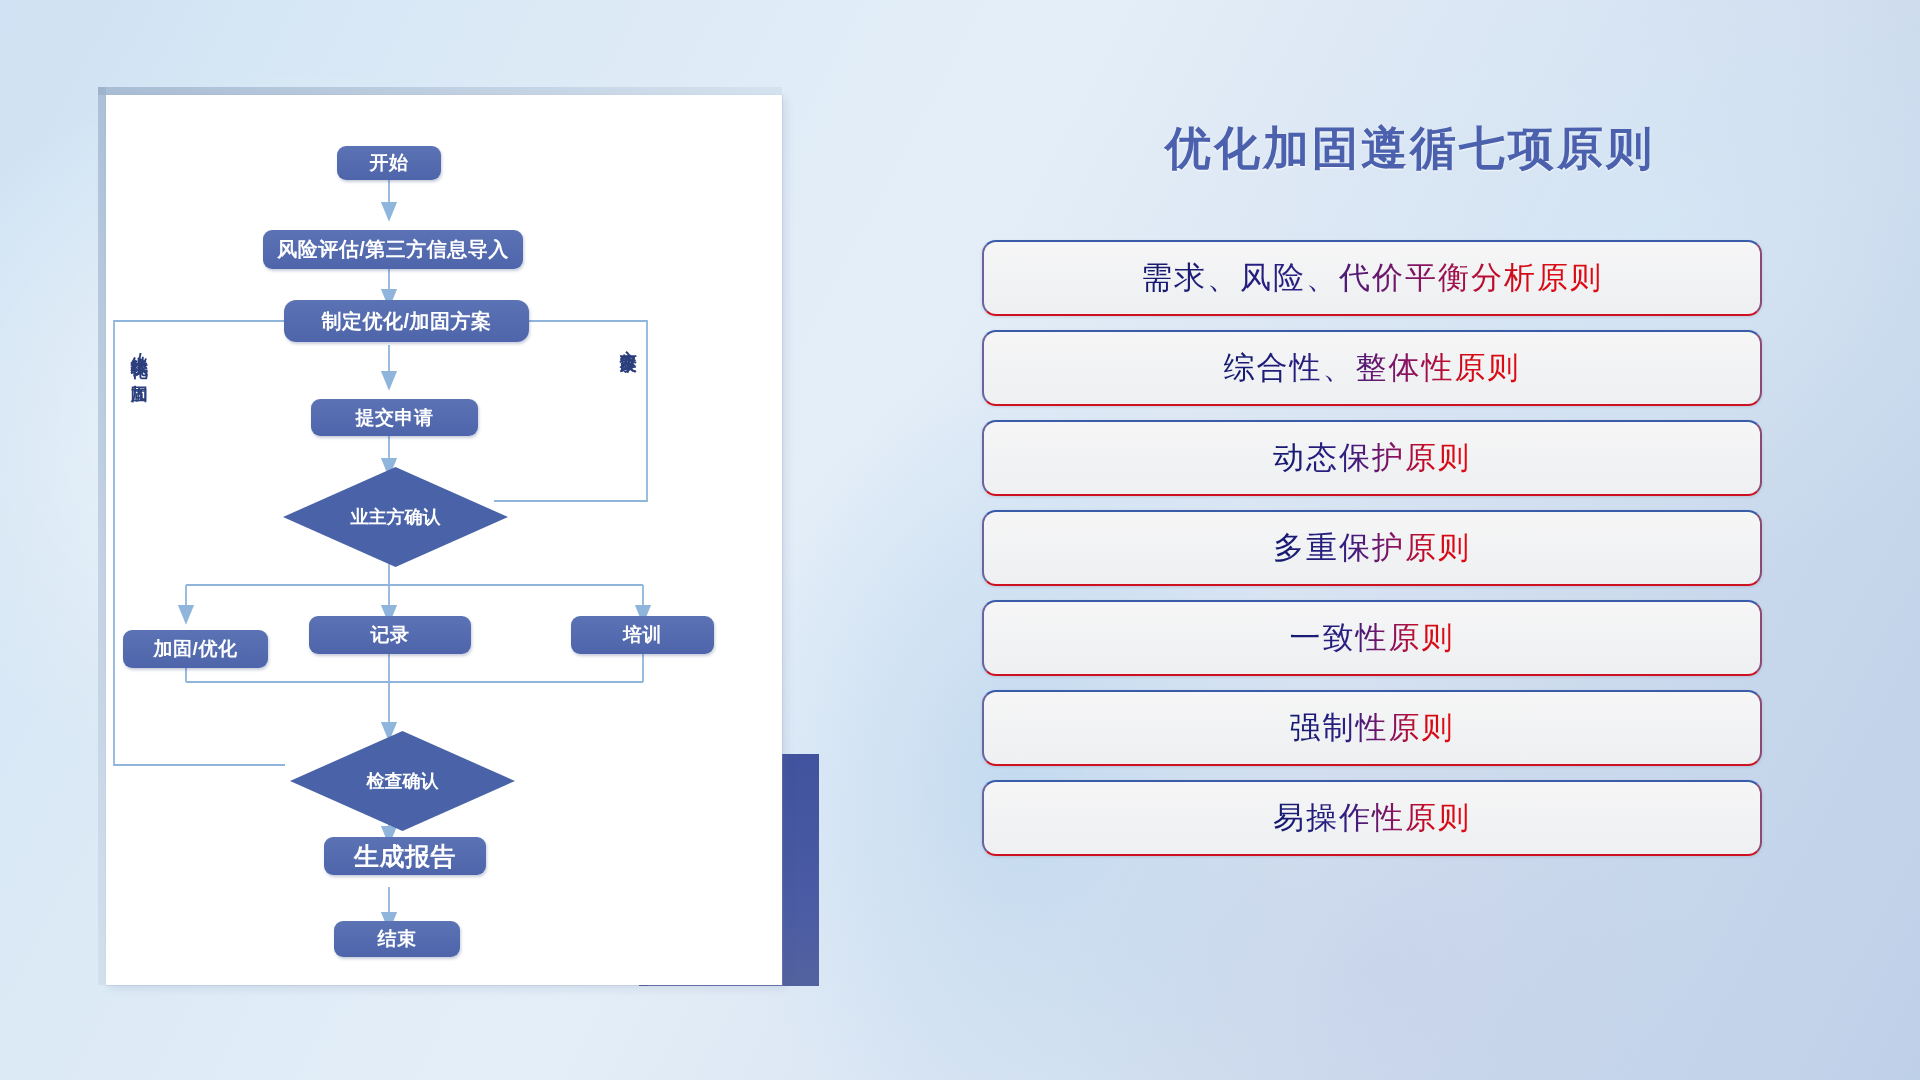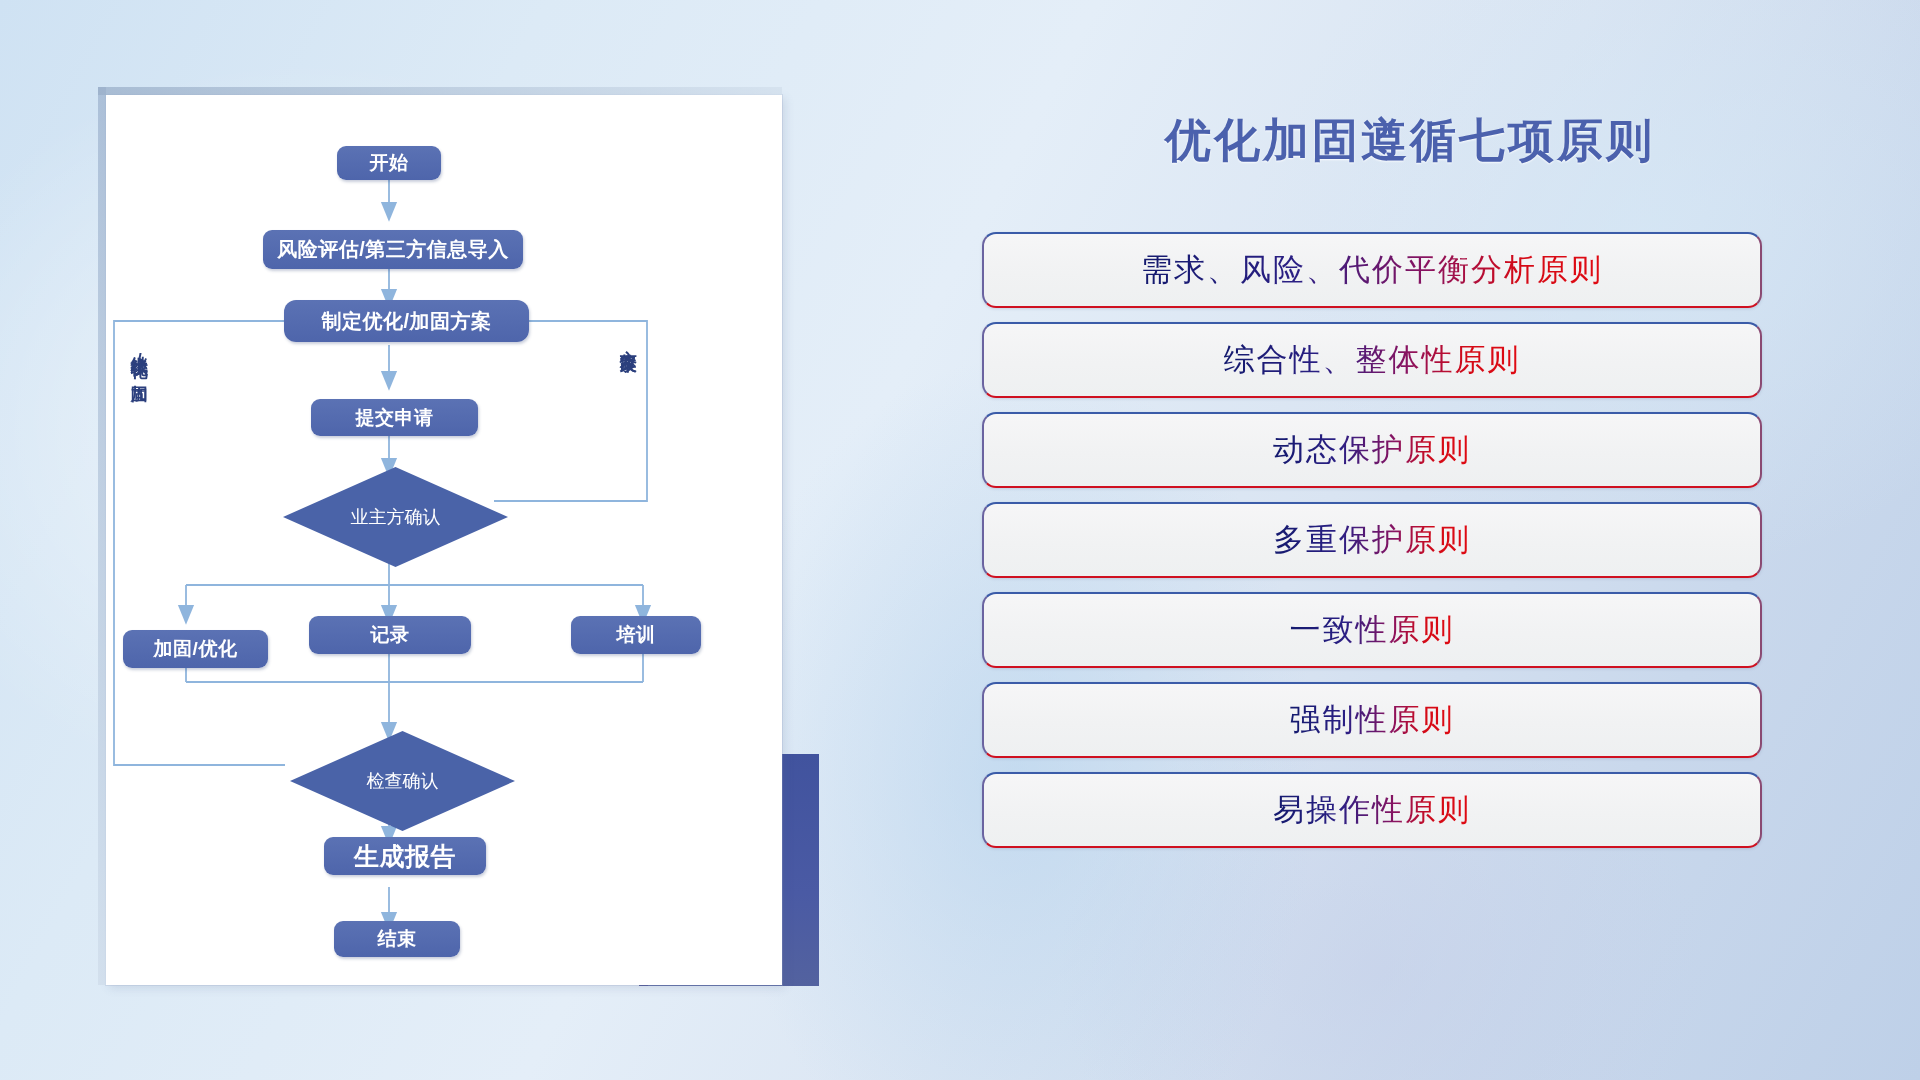--- a/index.html
+++ b/index.html
@@ -51,34 +51,34 @@
     color:#ffffff; font-weight:bold;
     background:linear-gradient(180deg,#5b72b4 0%,#4e65ab 100%);
     border-radius:9px;
     box-shadow:1px 2px 3px rgba(40,60,110,.25);
     white-space:nowrap;
     letter-spacing:.5px;
   }
   .diamond {
     position:absolute;
     display:flex; align-items:center; justify-content:center;
-    color:#fff; font-weight:normal; white-space:nowrap;
+    color:#fff; font-weight:bold; white-space:nowrap;
     background:#4a63a8;
     clip-path:polygon(50% 0, 100% 50%, 50% 100%, 0 50%);
   }
   .vlabel {
     position:absolute;
     writing-mode:vertical-rl;
     text-orientation:upright;
     color:#2b3f7d; font-weight:bold; letter-spacing:2px;
     line-height:1.05;
   }
 
   
-  #right-wrap { position:absolute; left:860px; top:0; width:1060px; height:756px; }
+  #right-wrap { position:absolute; left:860px; top:8px; width:1060px; height:756px; }
 
   #principles-title {
     position:absolute; left:100px; top:110px; width:900px;
     text-align:center;
     font-size:46px; font-weight:bold; color:#4b61ad;
     letter-spacing:3px;
     text-shadow:0 1px 2px rgba(255,255,255,.85);
   }
 
   #cards { position:absolute; left:-18px; top:232px; width:1060px; }
@@ -169,21 +169,21 @@
     </div>
 
     <div class="node" style="left:17px; top:521px; width:145px; height:38px; font-size:19px;margin-top:14px;">
       <span>加固/优化</span>
     </div>
 
     <div class="node" style="left:203px; top:521px; width:162px; height:38px; font-size:19px;">
       <span>记录</span>
     </div>
 
-    <div class="node" style="left:465px; top:521px; width:130px; height:38px; font-size:19px;">
+    <div class="node" style="left:465px; top:521px; width:143px; height:38px; font-size:19px;">
       <span>培训</span>
     </div>
 
     <div class="diamond" style="left:184px; top:636px; width:225px; height:100px; font-size:18px;text-align:center;">
       <span>检查确认</span>
     </div>
 
     <div class="node" style="left:218px; top:742px; width:162px; height:38px; font-size:25px;">
       <span>生成报告</span>
     </div>

